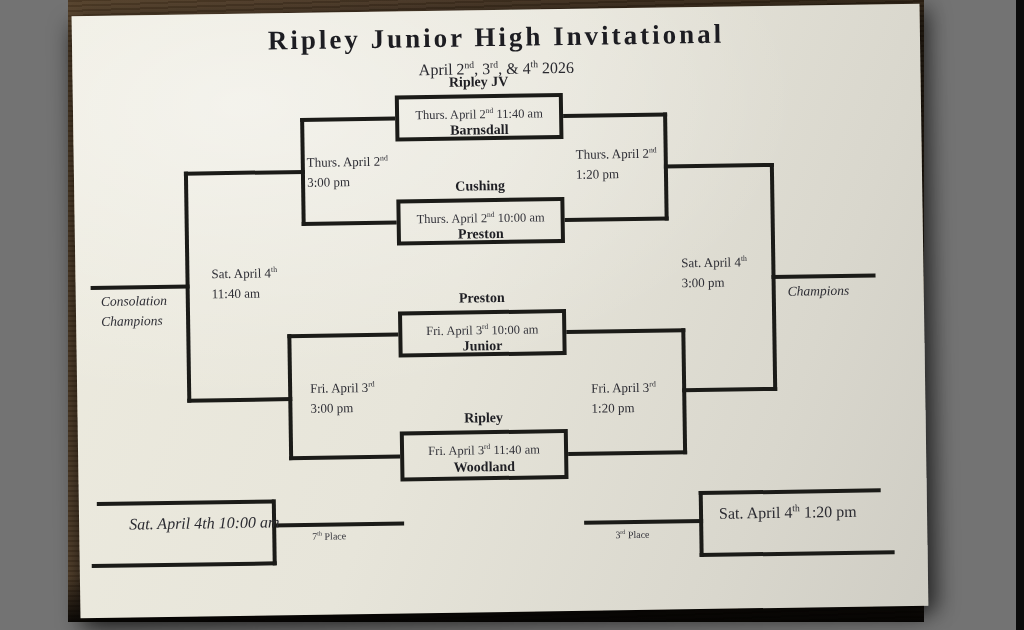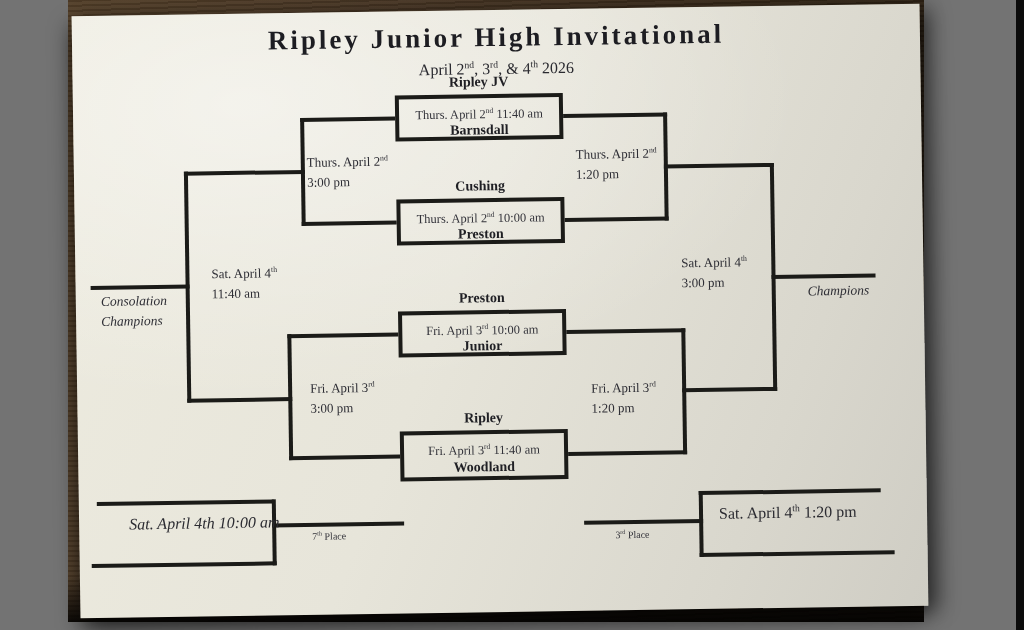--- a/index.html
+++ b/index.html
@@ -142,21 +142,21 @@
     <div class="slabel" style="left:136px;top:250px">
       <div>Sat. April 4<sup>th</sup></div>
       <div>11:40 am</div>
     </div>
     <div class="slabel" style="left:606px;top:246px">
       <div>Sat. April 4<sup>th</sup></div>
       <div>3:00 pm</div>
     </div>
 
     <div class="result" style="left:25px;top:276px;width:104px">Consolation Champions</div>
-    <div class="result" style="left:732px;top:276px">Champions</div>
+    <div class="result" style="left:712px;top:276px">Champions</div>
 
     <div class="btime-italic" style="left:50px;top:500px">Sat. April 4th 10:00 am</div>
     <div class="place" style="left:233px;top:518px">7<sup>th</sup> Place</div>
     <div class="place" style="left:536px;top:521px">3<sup>rd</sup> Place</div>
     <div class="btime" style="left:640px;top:498px">Sat. April 4<sup>th</sup> 1:20 pm</div>
 
   </div>
 </div>
 
 </body></html>

